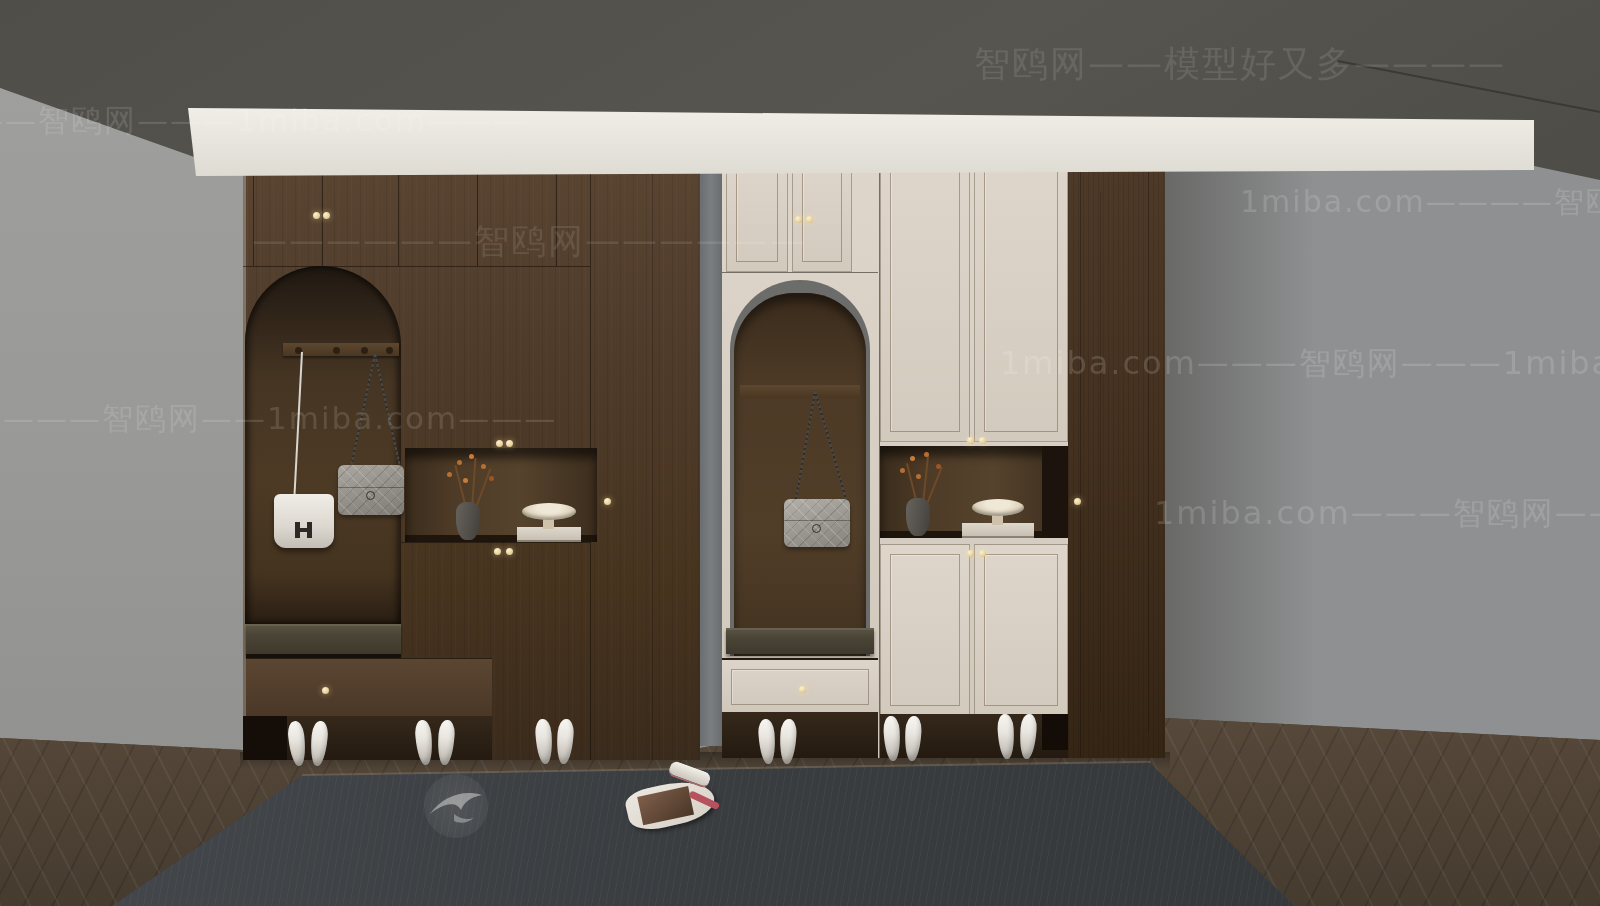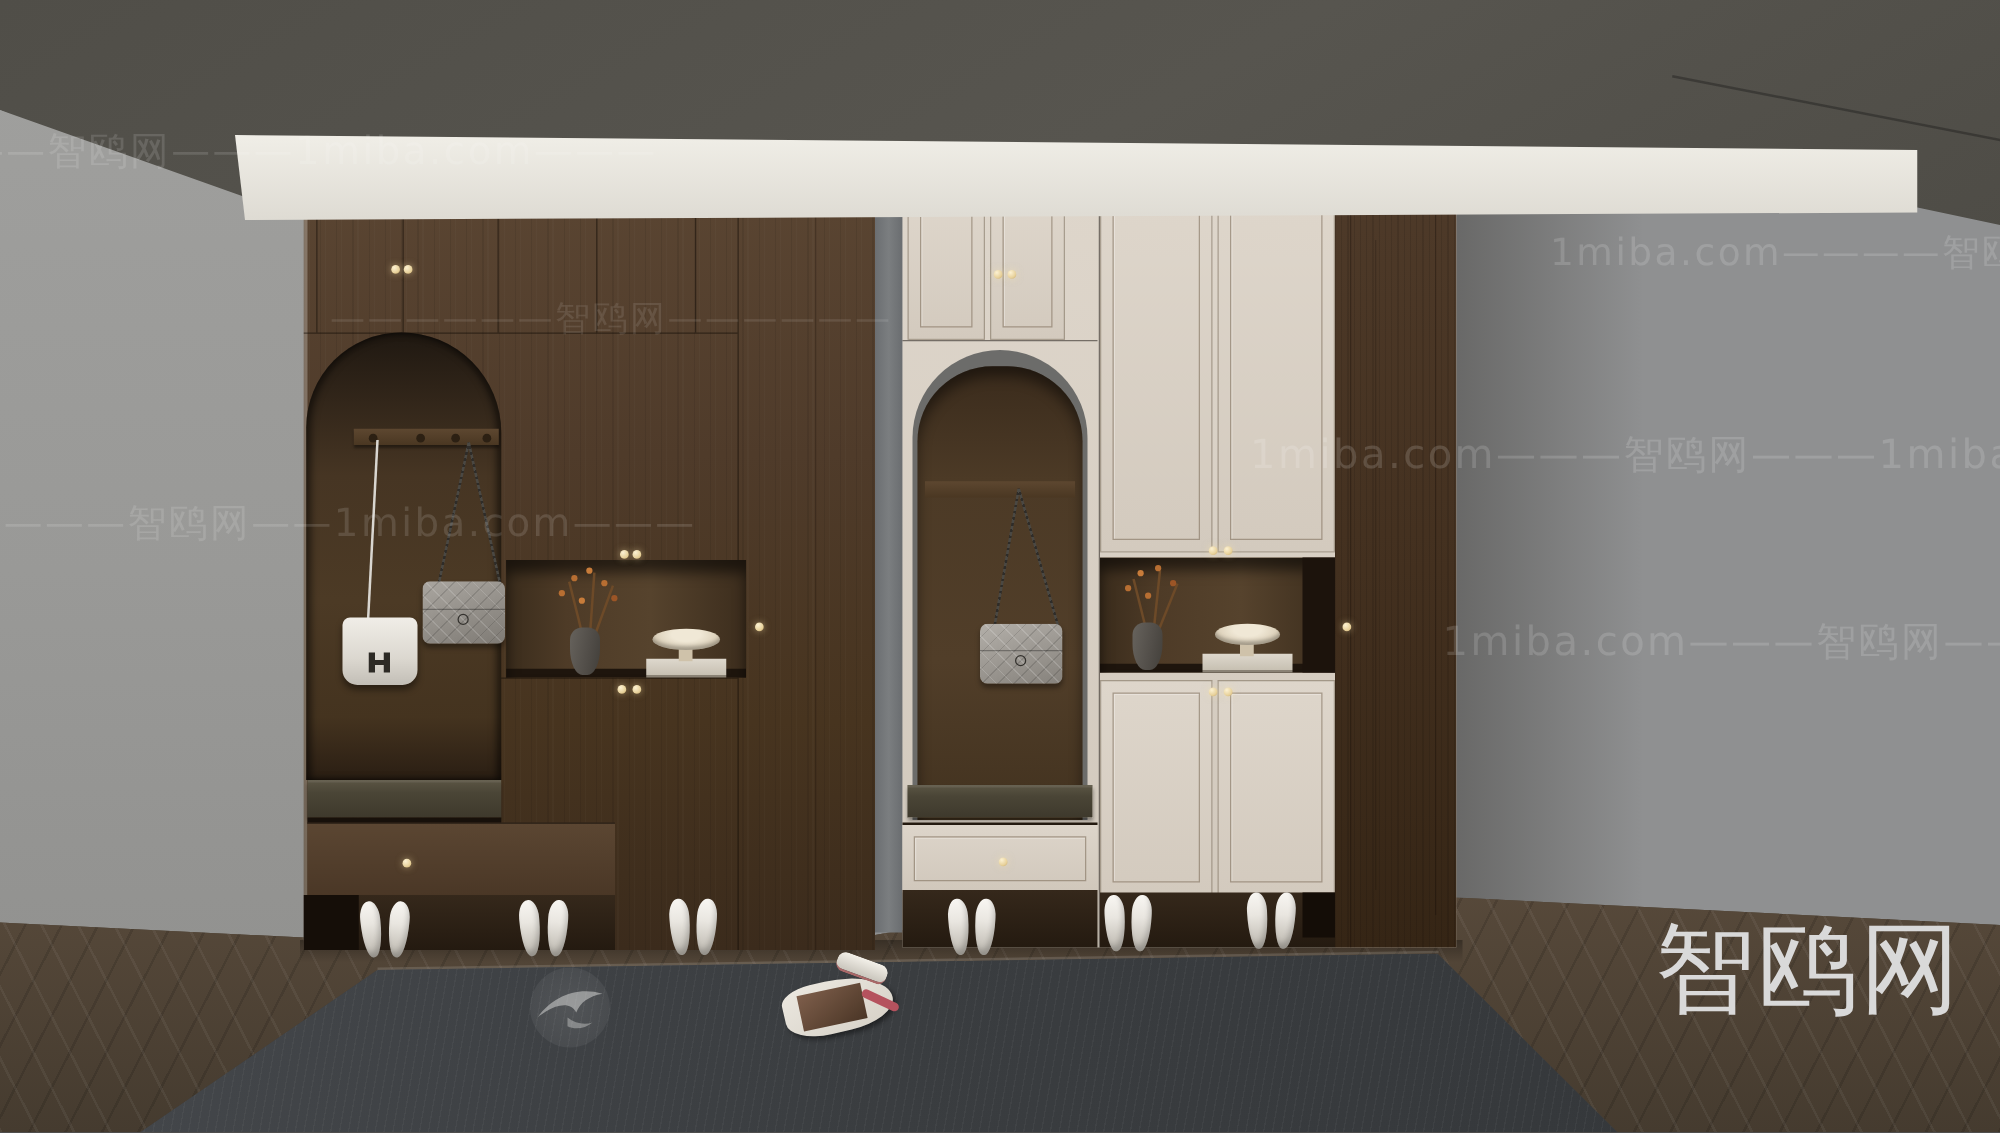--- a/index.html
+++ b/index.html
@@ -280,29 +280,29 @@
   <div class="abs" style="left:626px;top:770px;width:110px;height:60px;z-index:4;transform:rotate(-8deg);">
     <div class="abs" style="left:0;top:12px;width:88px;height:42px;border-radius:30% 60% 45% 40%;transform:rotate(-5deg);
          background:linear-gradient(160deg,#ece8e0,#d6d1c7);box-shadow:2px 3px 4px rgba(0,0,0,.45);"></div>
     <div class="abs" style="left:13px;top:19px;width:52px;height:29px;transform:rotate(-4deg);
          background:linear-gradient(150deg,#7e5e4b,#5a4231 70%,#4a3526);"></div>
     <div class="abs" style="left:62px;top:30px;width:32px;height:7px;border-radius:4px;transform:rotate(33deg);background:#b5525e;"></div>
     <div class="abs" style="left:46px;top:-2px;width:42px;height:14px;border-radius:7px;transform:rotate(28deg);
          background:linear-gradient(180deg,#f3f0e9,#c9c5bc);border-bottom:2px solid #a96868;"></div>
   </div>
 
+  <div class="wm" style="left:974px;top:40px;font-size:36px;color:rgba(255,255,255,.11);">智鸥网——模型好又多————</div>
   <div class="wm" style="left:-28px;top:100px;font-size:31px;">——智鸥网———1miba.com———</div>
   <div class="wm" style="left:1240px;top:182px;font-size:30px;color:rgba(255,255,255,.15);">1miba.com————智鸥网———</div>
-  <div class="wm" style="left:264px;top:218px;font-size:28px;color:rgba(255,255,255,.10);margin-top:18px;">——————智鸥网——————</div>
+  <div class="wm" style="left:252px;top:218px;font-size:35px;color:rgba(255,255,255,.10);">——————智鸥网——————</div>
   <div class="wm" style="left:1000px;top:342px;font-size:32px;color:rgba(255,255,255,.15);">1miba.com———智鸥网———1miba.com</div>
   <div class="wm" style="left:-30px;top:398px;font-size:31px;">————智鸥网——1miba.com———</div>
   <div class="wm" style="left:1154px;top:492px;font-size:32px;color:rgba(255,255,255,.15);">1miba.com———智鸥网————</div>
 
   <div class="abs bird-badge">
     <svg width="64" height="64" viewBox="0 0 64 64">
       <path d="M6 40 C18 23 38 15 58 21 C47 23 40 28 37 36 C33 28 23 29 13 35 C10 37 8 38 6 40 Z" fill="rgba(240,240,238,.45)"></path>
       <path d="M30 40 C36 45 44 46 50 44 C44 49 36 50 30 47 Z" fill="rgba(240,240,238,.35)"></path>
     </svg>
   </div>
 
-  <div class="abs brand-logo">智鸥网</div>
 
 </div>
 
 </body></html>

